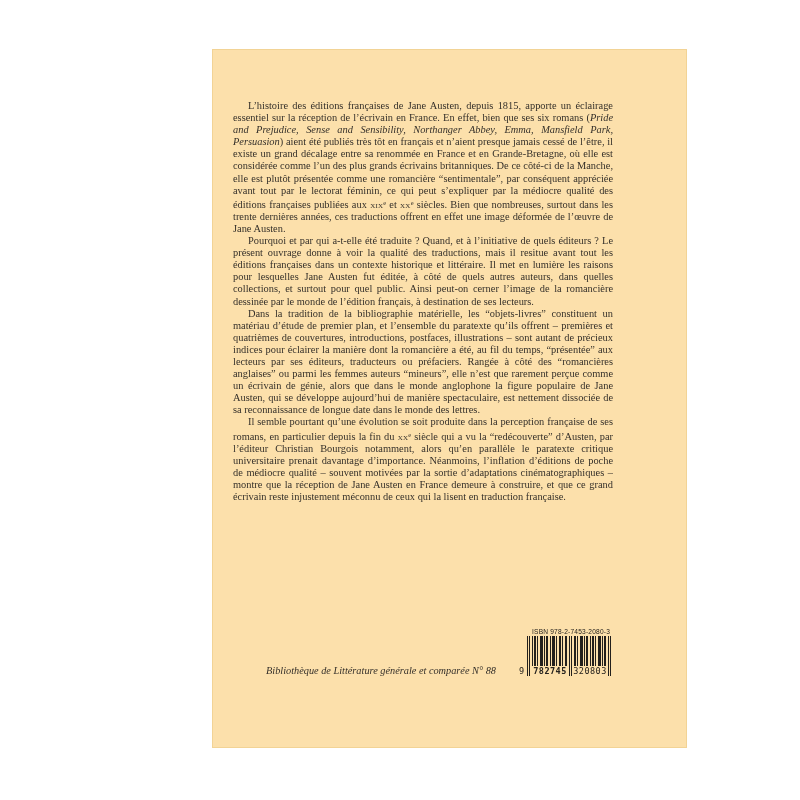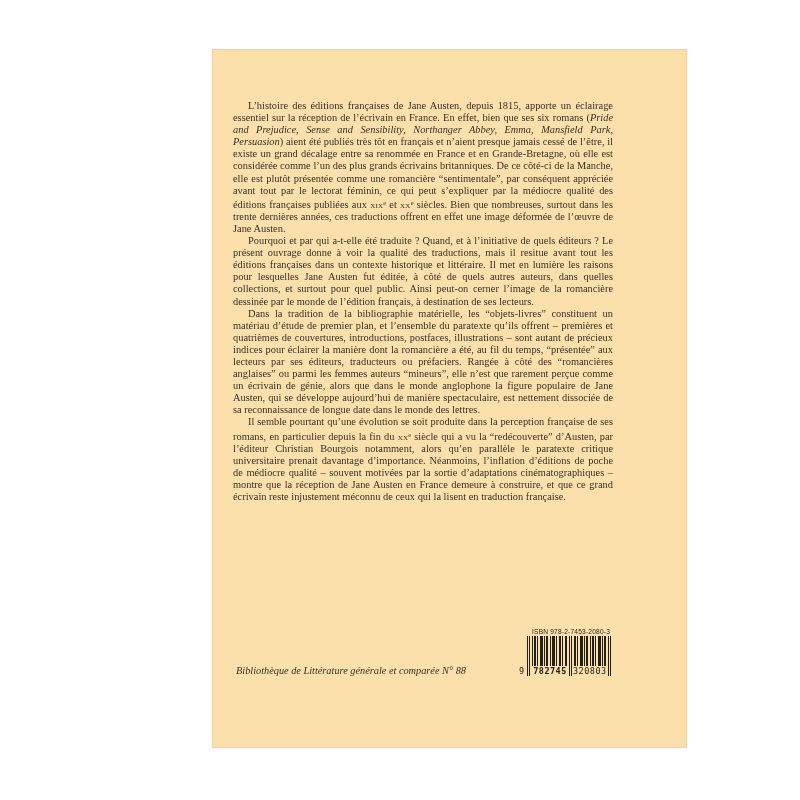--- a/index.html
+++ b/index.html
@@ -7,33 +7,33 @@
         font-family:"Liberation Serif","DejaVu Serif",serif;}
   .cover{position:absolute;left:212px;top:49px;width:475px;height:699px;
          background:#fce0ab;border:1px solid #f2d395;box-sizing:border-box;}
   .text-block{position:absolute;left:20px;top:50px;width:380px;color:#35302a;
               font-size:10.4px;line-height:12.1px;text-align:justify;
               -webkit-hyphens:auto;hyphens:auto;}
   .para{margin:0;text-indent:15px;}
   .run-i{font-style:italic;}
   .run-sc{font-variant:small-caps;letter-spacing:.2px;}
   .run-sup{font-size:6.5px;vertical-align:3px;letter-spacing:0;}
-  .series{position:absolute;left:23px;top:615px;font-style:italic;
+  .series{position:absolute;left:53px;top:615px;font-style:italic;
           font-size:10.3px;color:#35302a;white-space:nowrap;text-align:right;}
   .isbn-block{position:absolute;left:314px;top:578px;width:88px;color:#26221d;}
   .isbn-label{font-family:"Liberation Sans","DejaVu Sans",sans-serif;
               font-size:6.6px;letter-spacing:.2px;white-space:nowrap;
               margin:0 0 1px 5px;}
   .barcode{position:relative;width:85px;height:40px;}
   .barcode svg{display:block;}
   .bd{position:absolute;top:30px;font-family:"DejaVu Sans Mono",monospace;
       font-size:8.5px;line-height:10px;color:#26221d;}
   .bd0{left:-8px;}
   .bd1{left:4px;width:38px;text-align:center;letter-spacing:.5px;font-weight:bold;}
-  .bd2{left:46px;width:24px;text-align:center;letter-spacing:.5px;}
+  .bd2{left:46px;width:34px;text-align:center;letter-spacing:.5px;}
 </style>
 </head>
 <body>
 
 <div class="page">
   <div class="cover">
 
     <div class="text-block" lang="fr">
         <p class="para"><span>L’histoire des éditions françaises de Jane Austen, depuis 1815, apporte un éclairage essentiel sur la réception de l’écrivain en France. En effet, bien que ses six romans (</span><span class="run-i">Pride and Prejudice, Sense and Sensibility, Northanger Abbey, Emma, Mansfield Park, Persuasion</span><span>) aient été publiés très tôt en français et n’aient presque jamais cessé de l’être, il existe un grand décalage entre sa renommée en France et en Grande-Bretagne, où elle est considérée comme l’un des plus grands écrivains britanniques. De ce côté-ci de la Manche, elle est plutôt présentée comme une romancière “sentimentale”, par conséquent appréciée avant tout par le lectorat féminin, ce qui peut s’expliquer par la médiocre qualité des éditions françaises publiées aux </span><span class="run-sc">xix</span><span class="run-sup">e</span><span> et </span><span class="run-sc">xx</span><span class="run-sup">e</span><span> siècles. Bien que nombreuses, surtout dans les trente dernières années, ces traductions offrent en effet une image déformée de l’œuvre de Jane Austen.</span></p>
         <p class="para"><span>Pourquoi et par qui a-t-elle été traduite ? Quand, et à l’initiative de quels éditeurs ? Le présent ouvrage donne à voir la qualité des traductions, mais il resitue avant tout les éditions françaises dans un contexte historique et littéraire. Il met en lumière les raisons pour lesquelles Jane Austen fut éditée, à côté de quels autres auteurs, dans quelles collections, et surtout pour quel public. Ainsi peut-on cerner l’image de la romancière dessinée par le monde de l’édition français, à destination de ses lecteurs.</span></p>

